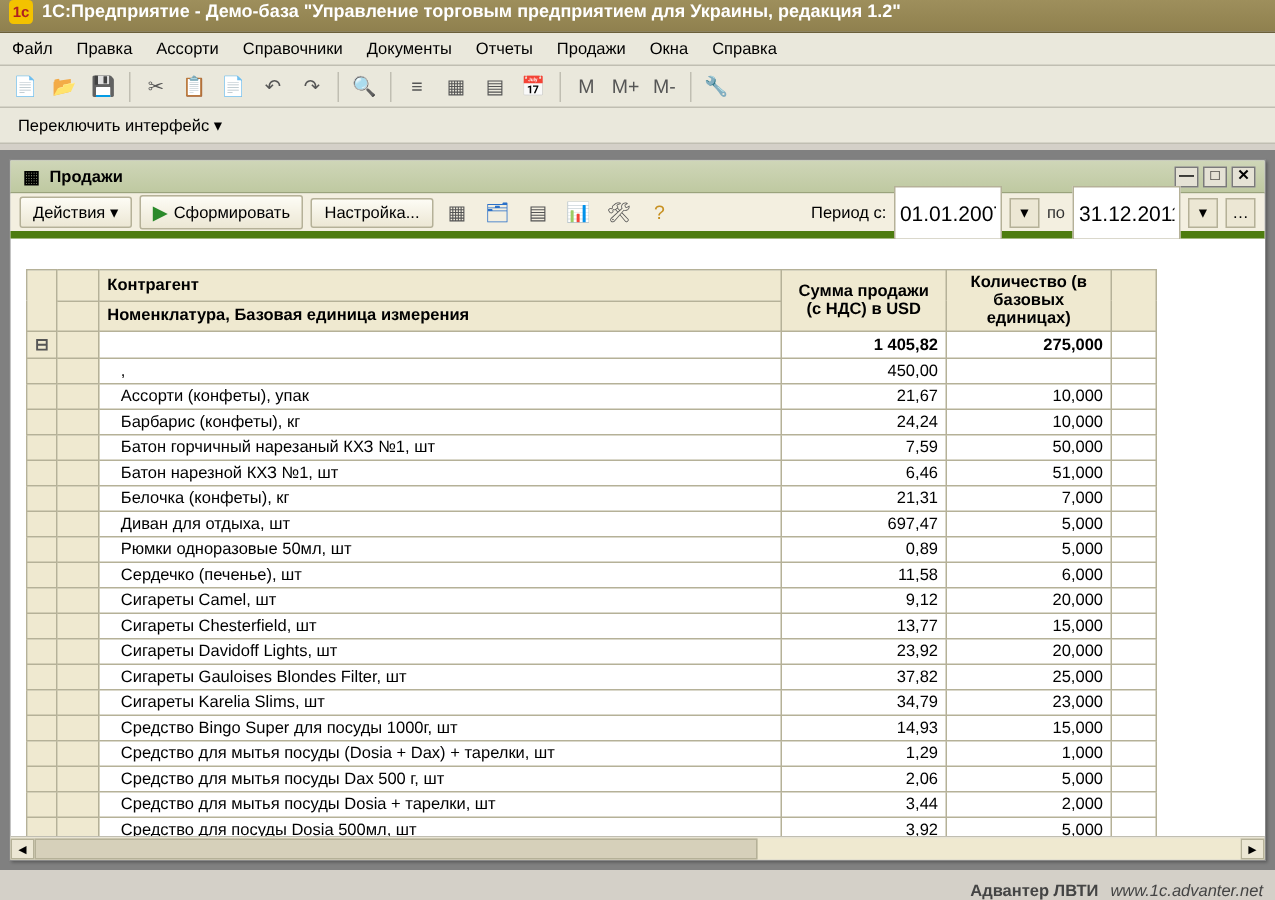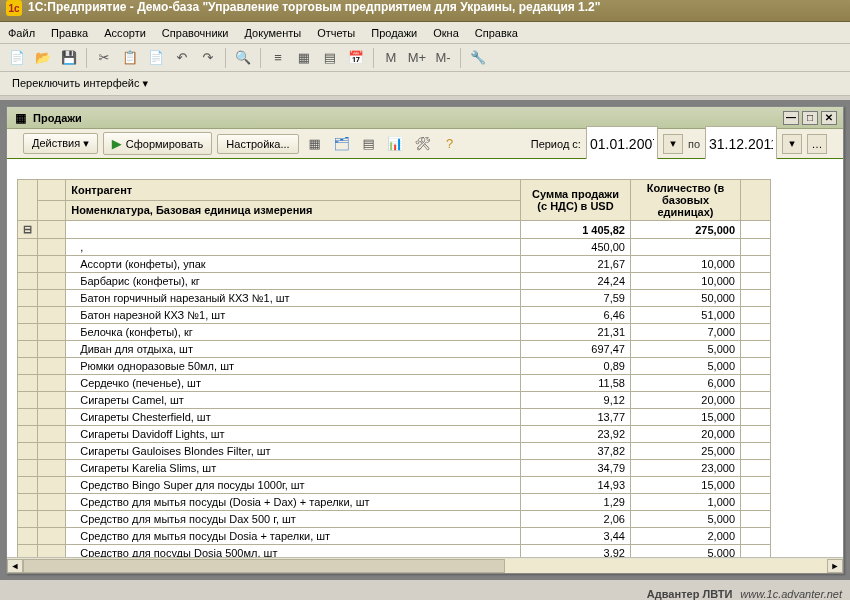--- a/index.html
+++ b/index.html
@@ -54,22 +54,22 @@
   }
   .inner-title{
     background:linear-gradient(#cfd6b8,#bfc9a1);
     height:22px;display:flex;align-items:center;padding:0 6px;
     border-bottom:1px solid #9aa37c;font-weight:bold;
   }
   .inner-title .spacer{flex:1;}
   .wbtn{width:16px;height:14px;border:1px solid #7a7a7a;background:#e5e2d5;margin-left:3px;
     display:inline-flex;align-items:center;justify-content:center;font-size:10px;line-height:1;}
   .inner-toolbar{
-    background:#f3efe0;height:30px;display:flex;align-items:center;padding:0 16px;gap:5px;
-    border-bottom:1px solid #4d7c0f;
+    background:#f3efe0;height:30px;display:flex;align-items:center;padding:0 6px;gap:5px;
+    border-bottom:5px solid #4d7c0f;
   }
   .btn{
     border:1px solid #b5b198;background:linear-gradient(#fdfcf5,#ece7d4);
     padding:3px 8px;border-radius:2px;display:inline-flex;align-items:center;gap:4px;
     font-size:11px;cursor:default;
   }
   .ico{width:16px;height:16px;display:inline-flex;align-items:center;justify-content:center;font-size:12px;}
   .green-arrow{color:#2a8a2a;font-size:13px;}
   .period-input{
     border:1px solid #b5b198;background:#fff;width:72px;height:36px;padding:1px 3px;font-size:14px;

